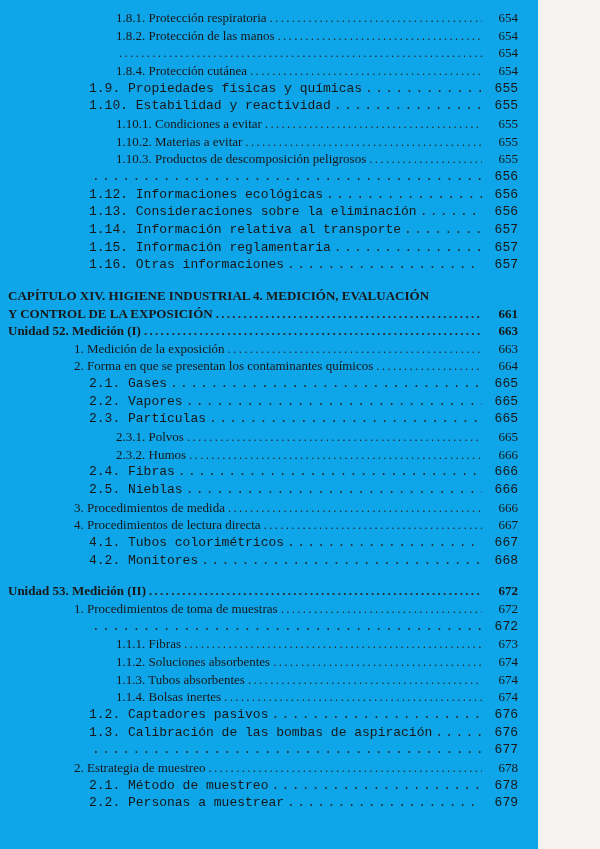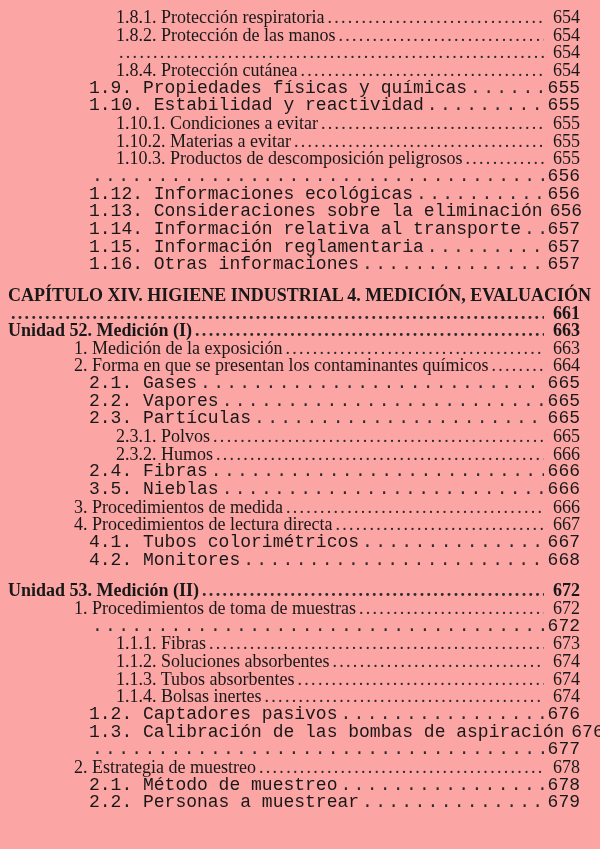--- a/index.html
+++ b/index.html
@@ -4,27 +4,27 @@
 <style>
   html, body {
     margin: 0;
     padding: 0;
     width: 600px;
     height: 849px;
     overflow: hidden;
     background: #f4f3ef;
   }
   .page {
-    width: 600px;
+    width: 538px;
     height: 849px;
     box-sizing: border-box;
-    background: #fca5a5;
+    background: #0ea5e9;
     padding: 9px 20px 8px 8px;
     font-family: "Liberation Serif", "DejaVu Serif", serif;
-    font-size: 18px;
+    font-size: 13px;
     color: #181818;
   }
   .toc { width: 100%; }
   .row {
     display: flex;
     align-items: baseline;
     line-height: 17.65px;
   }
   .row.gap { margin-top: 13px; }
   .lvl0 { padding-left: 0; }
@@ -125,20 +125,21 @@
       </div>
       <div class="row lvl2">
         <span class="text">1.16. Otras informaciones</span>
         <span class="leader"></span>
         <span class="pagenum">657</span>
       </div>
       <div class="row lvl0 bold gap">
         <span class="text">CAPÍTULO XIV. HIGIENE INDUSTRIAL 4. MEDICIÓN, EVALUACIÓN</span>
       </div>
       <div class="row lvl0 bold">
+        <span class="text">Y CONTROL DE LA EXPOSICIÓN</span>
         <span class="leader"></span>
         <span class="pagenum">661</span>
       </div>
       <div class="row lvl0 bold">
         <span class="text">Unidad 52. Medición (I)</span>
         <span class="leader"></span>
         <span class="pagenum">663</span>
       </div>
       <div class="row lvl1">
         <span class="text">1. Medición de la exposición</span>
@@ -174,21 +175,21 @@
         <span class="text">2.3.2. Humos</span>
         <span class="leader"></span>
         <span class="pagenum">666</span>
       </div>
       <div class="row lvl2">
         <span class="text">2.4. Fibras</span>
         <span class="leader"></span>
         <span class="pagenum">666</span>
       </div>
       <div class="row lvl2">
-        <span class="text">3.5. Nieblas</span>
+        <span class="text">2.5. Nieblas</span>
         <span class="leader"></span>
         <span class="pagenum">666</span>
       </div>
       <div class="row lvl1">
         <span class="text">3. Procedimientos de medida</span>
         <span class="leader"></span>
         <span class="pagenum">666</span>
       </div>
       <div class="row lvl1">
         <span class="text">4. Procedimientos de lectura directa</span>

